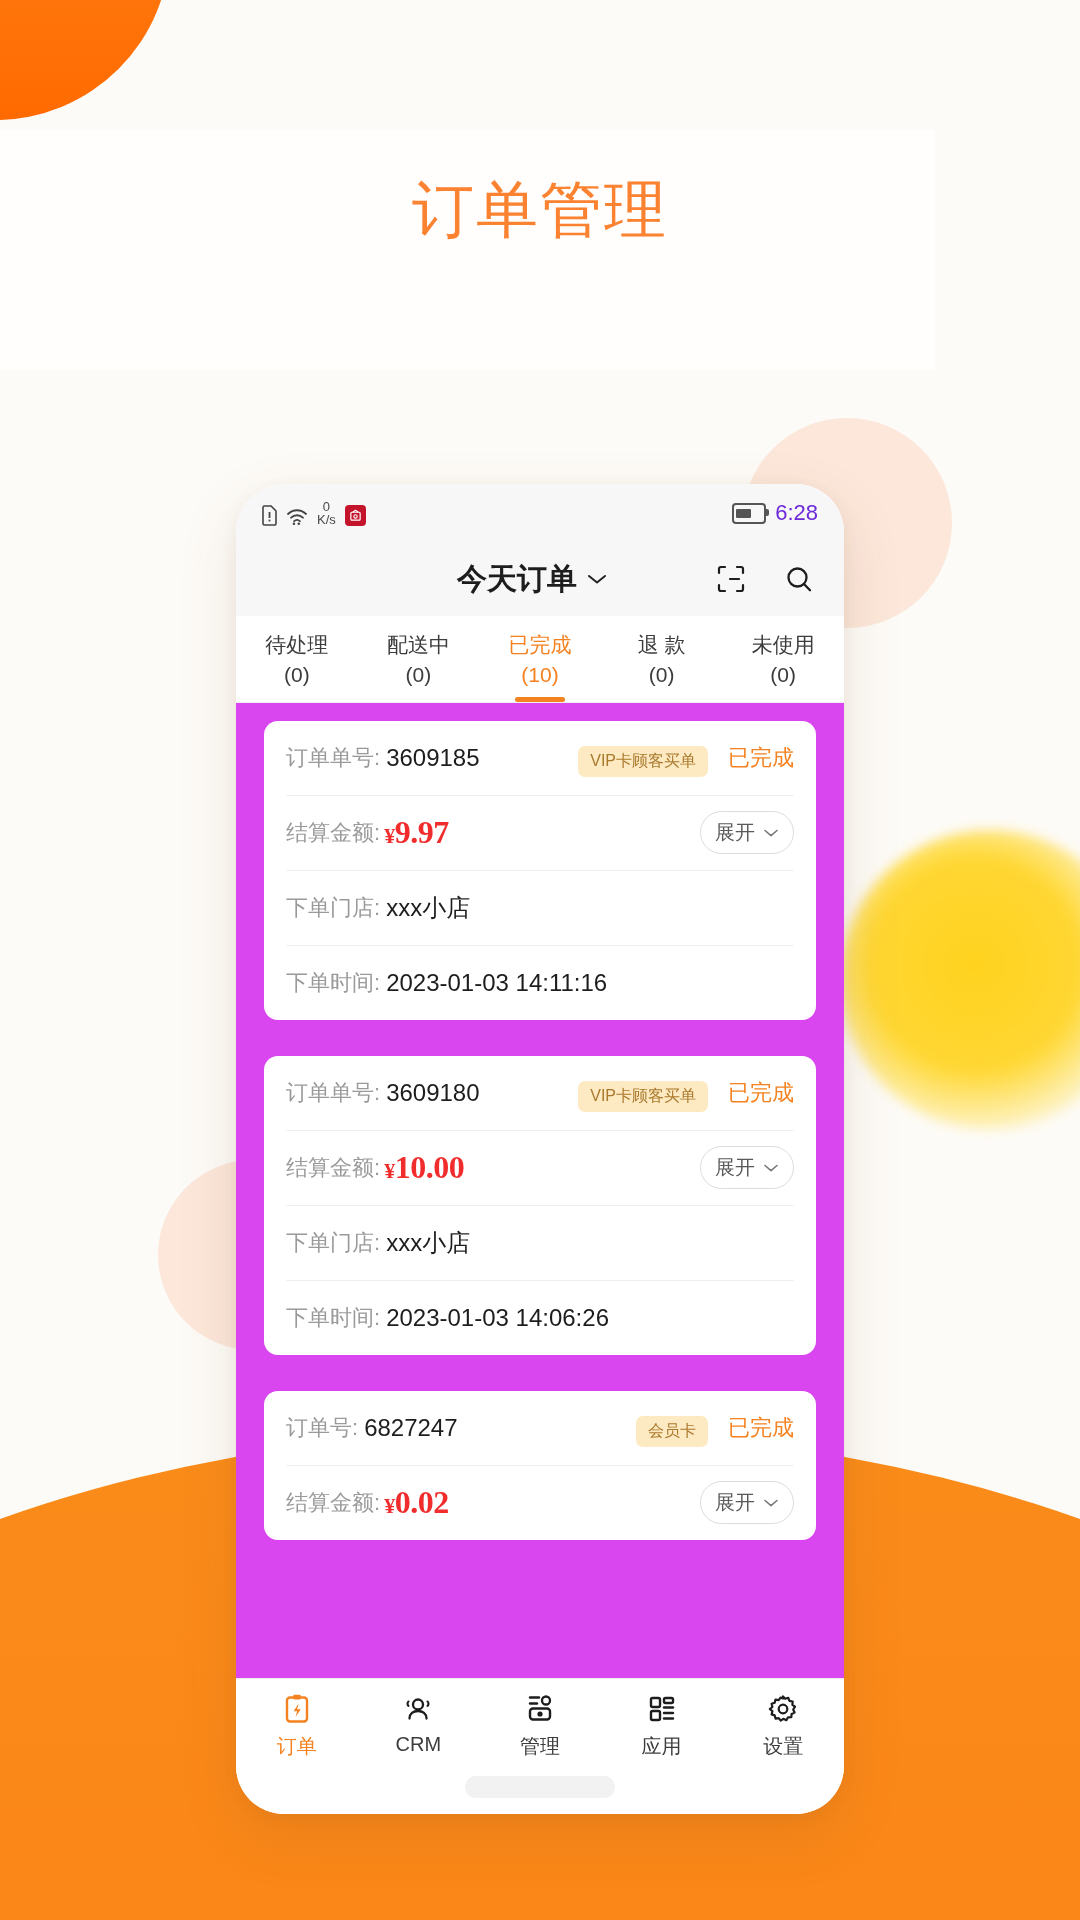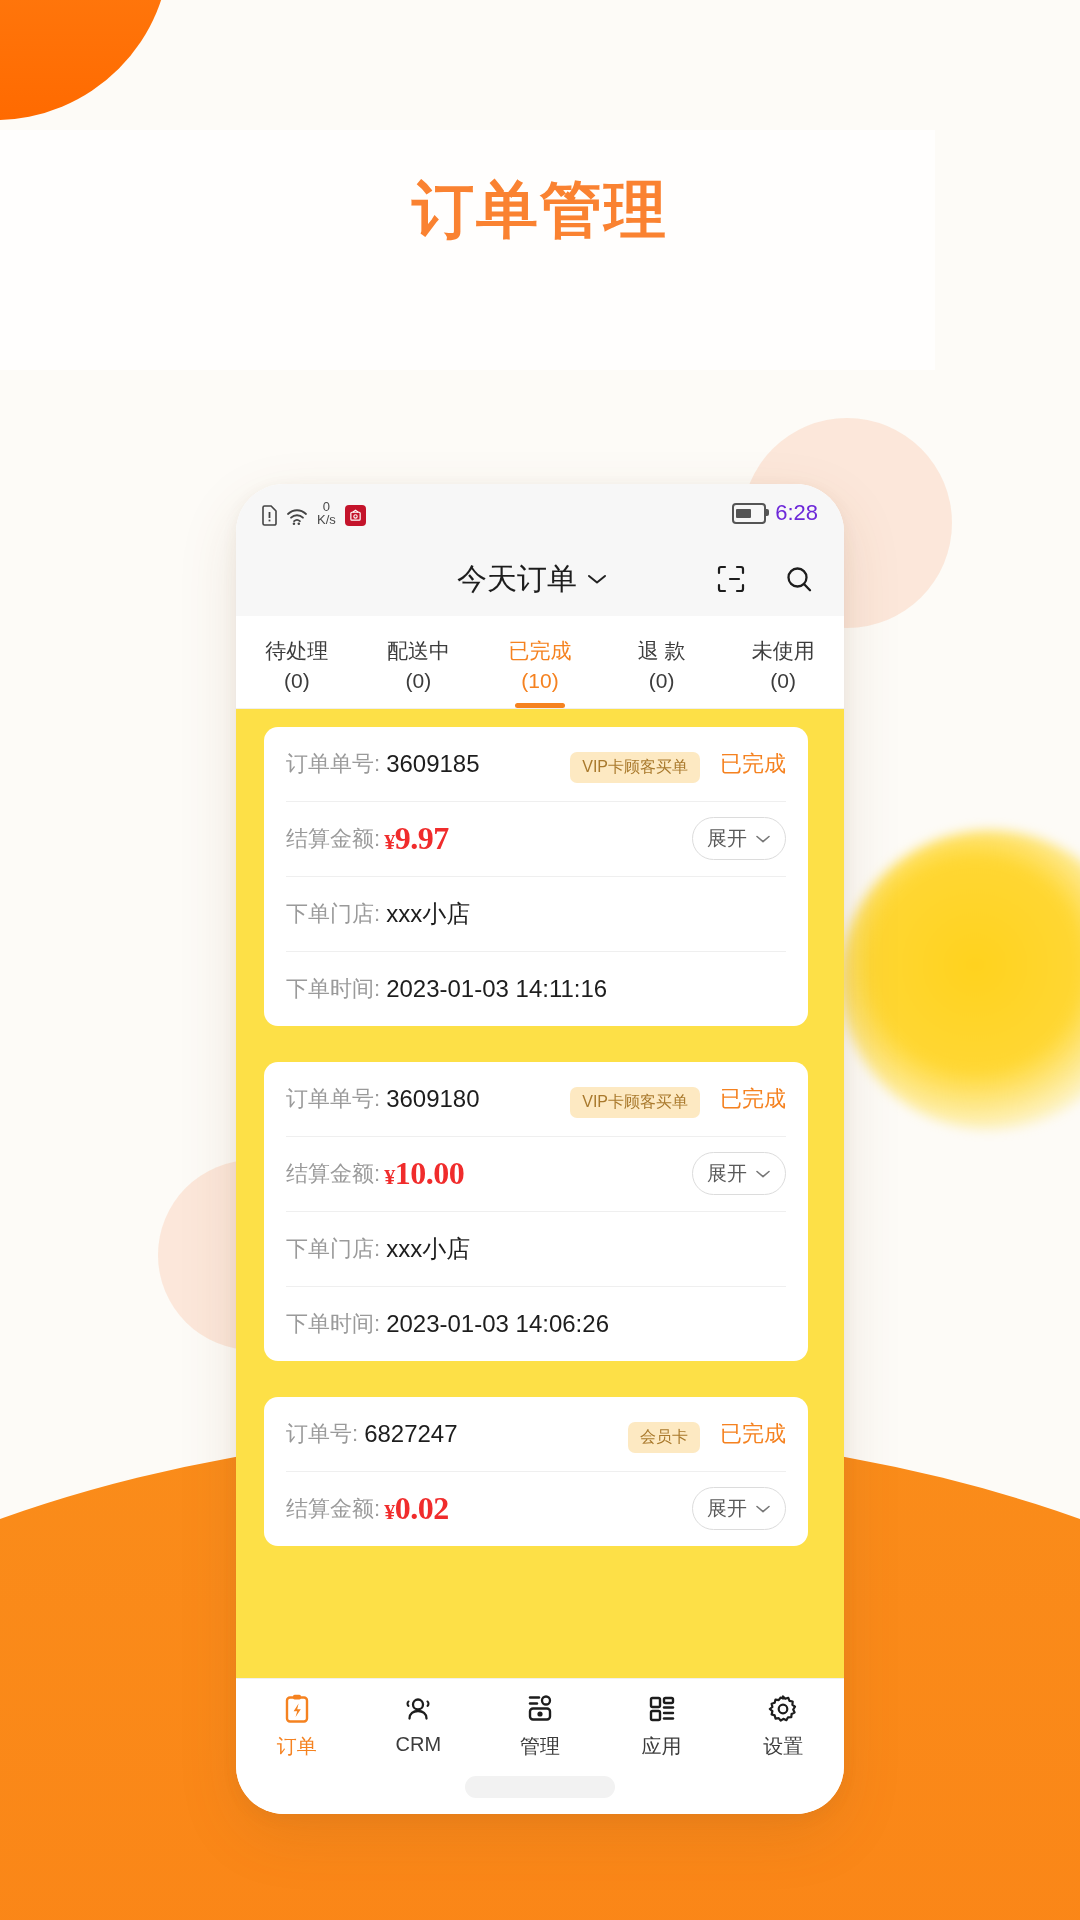--- a/index.html
+++ b/index.html
@@ -37,21 +37,21 @@
     border-radius:50%;background:#FBE2D2;opacity:.8;
   }
   .sheet-white{
     position:absolute;left:0;top:130px;width:935px;height:240px;
     background:#FFFFFF;opacity:.72;
   }
 
   
   .page-title{
     position:absolute;left:0;right:0;top:168px;text-align:center;
-    font-size:62px;font-weight:bold;color:#FA8231;letter-spacing:2px;
+    font-size:62px;font-weight:normal;color:#FA8231;letter-spacing:2px;
     z-index:5;
   }
 
   
   .phone{
     position:absolute;left:236px;top:484px;width:608px;height:1330px;
     background:#FFFFFF;border-radius:48px;
     box-shadow:0 22px 60px rgba(120,80,40,0.13), 0 4px 16px rgba(120,80,40,0.07);
     overflow:hidden;z-index:6;
     display:flex;flex-direction:column;
@@ -85,44 +85,44 @@
 
   
   .titlebar{
     height:74px;background:#F7F7F7;display:flex;align-items:center;
     padding:0 28px;flex:0 0 auto;
   }
   .titlebar-center{
     flex:1;display:flex;align-items:center;justify-content:center;gap:10px;
     padding-left:86px;
   }
-  .title-text{font-size:30px;font-weight:normal;color:#1d1d1d;}
+  .title-text{font-size:30px;font-weight:bold;color:#1d1d1d;}
   .chev{width:20px;height:12px;}
   .titlebar-actions{display:flex;align-items:center;gap:34px;}
   .icon-btn{width:34px;height:34px;display:flex;align-items:center;justify-content:center;cursor:pointer;}
 
   
   .tabs{
     display:flex;background:#FFFFFF;flex:0 0 auto;padding:14px 0 0 0;
     border-bottom:1px solid #EFEFEF;
   }
   .tab{
     flex:1;text-align:center;font-size:21px;color:#3c3c3c;line-height:1.42;
-    padding-bottom:12px;position:relative;cursor:pointer;margin-top:6px;
+    padding-bottom:12px;position:relative;cursor:pointer;
   }
   .tab.active{color:#F58220;}
   .tab .bar{
     position:absolute;left:50%;transform:translateX(-50%);bottom:0;
     width:50px;height:5px;border-radius:3px;background:#F58220;display:none;
   }
   .tab.active .bar{display:block;}
 
   
   .list{
-    flex:1;background:#fde047;overflow:hidden;padding:18px 8px 0 0;
+    flex:1;background:#d946ef;overflow:hidden;padding:18px 0 0 0;
   }
   .card{
     background:#FFFFFF;border-radius:14px;margin:0 28px 36px 28px;
     padding:0 22px;
   }
   .row{
     display:flex;align-items:center;min-height:74px;
     border-bottom:1px solid #EFEFEF;
   }
   .row:last-child{border-bottom:none;}

